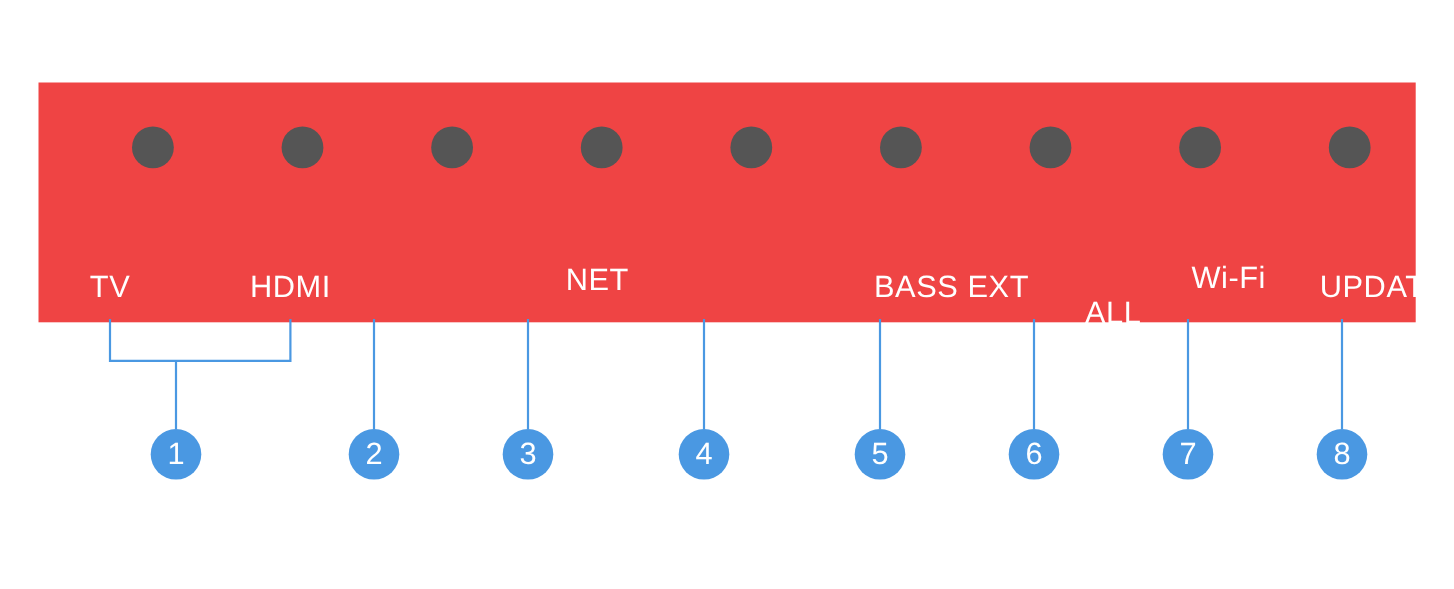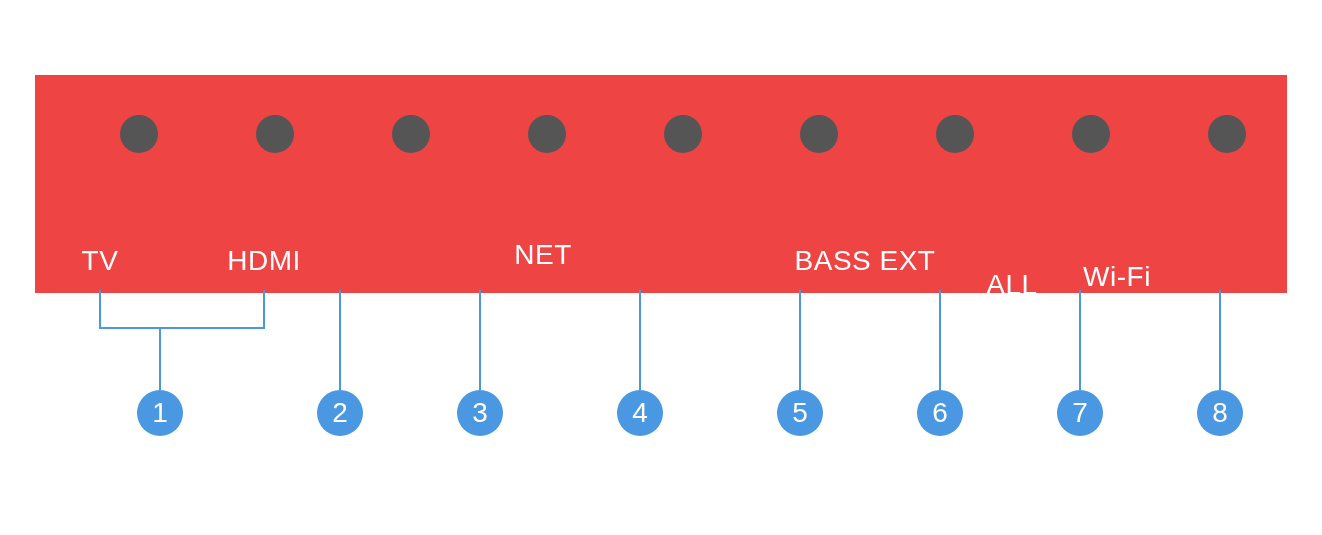--- a/index.html
+++ b/index.html
@@ -75,22 +75,23 @@
     <div class="panel-label" style="left: 229px; top: 170px;">HDMI</div>
     <div class="led" style="left: 357px; top: 40px;"></div>
     <div class="led" style="left: 493px; top: 40px;"></div>
     <div class="panel-label" style="left: 508px; top: 164px;">NET</div>
     <div class="led" style="left: 629px; top: 40px;"></div>
     <div class="led" style="left: 765px; top: 40px;"></div>
     <div class="panel-label" style="left: 830px; top: 170px;">BASS EXT</div>
     <div class="led" style="left: 901px; top: 40px;"></div>
     <div class="panel-label" style="left: 977px; top: 170px; margin-top: 24px;">ALL</div>
     <div class="led" style="left: 1037px; top: 40px;"></div>
-    <div class="panel-label" style="left: 1082px; top: 186px;">Wi-Fi</div>
+    <div class="panel-label" style="left: 1082px; top: 162px;">Wi-Fi</div>
     <div class="led" style="left: 1173px; top: 40px;"></div>
+    <div class="panel-label" style="left: 1222px; top: 170px;">UPDATE</div>
   </div>
 
 <svg class="connectors">
     <path d="M 100 290 L 100 328 L 264 328 L 264 290 M 160 328 L 160 390" class="callout-line"></path>
     <line x1="340" y1="290" x2="340" y2="390" class="callout-line"></line>
     <line x1="480" y1="290" x2="480" y2="390" class="callout-line"></line>
     <line x1="640" y1="290" x2="640" y2="390" class="callout-line"></line>
     <line x1="800" y1="290" x2="800" y2="390" class="callout-line"></line>
     <line x1="940" y1="290" x2="940" y2="390" class="callout-line"></line>
     <line x1="1080" y1="290" x2="1080" y2="390" class="callout-line"></line>

